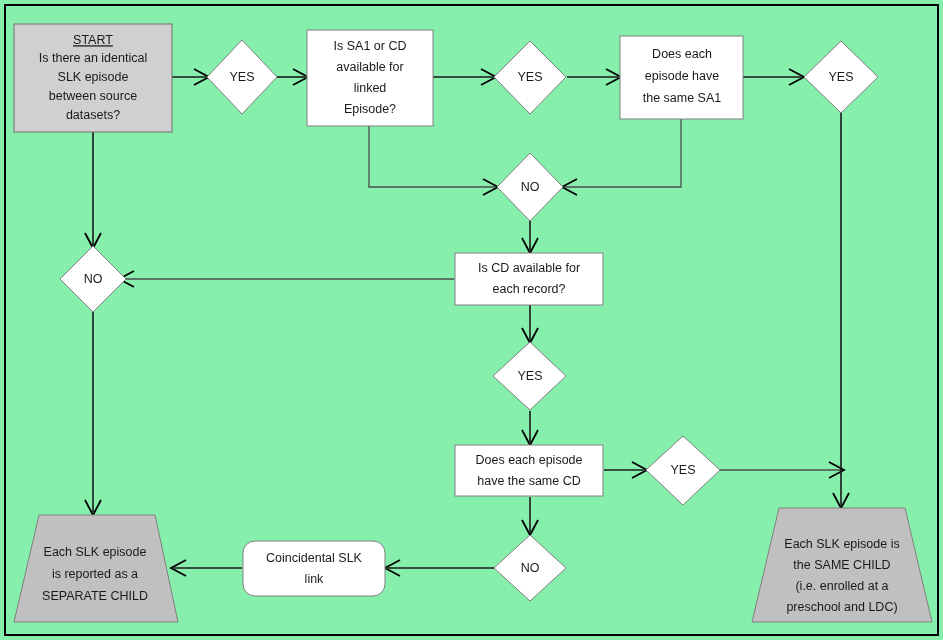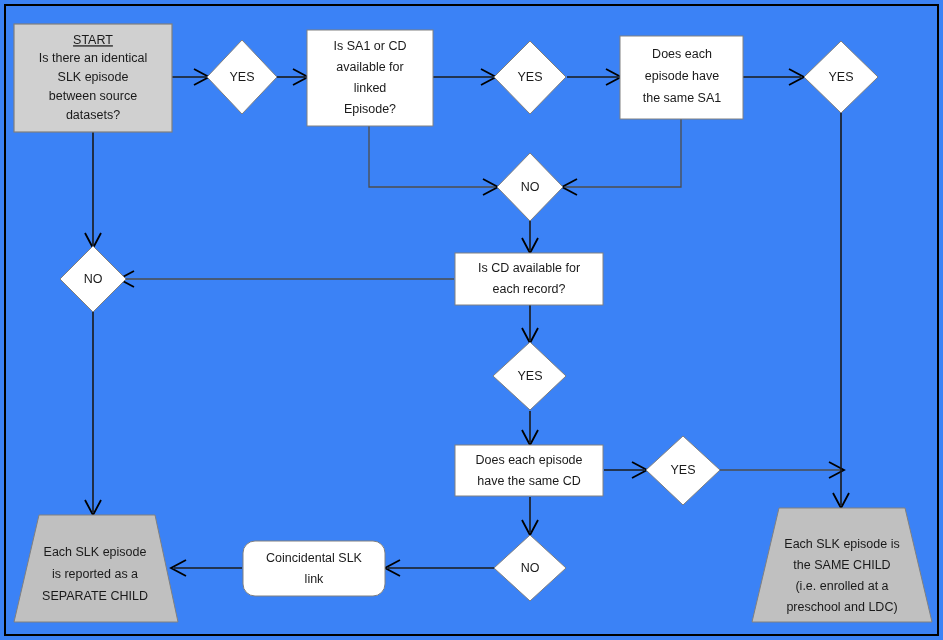--- a/index.html
+++ b/index.html
@@ -8,21 +8,21 @@
     padding: 0;
     background: #ffffff;
   }
   body {
     font-family: "Liberation Sans", sans-serif;
   }
   #canvas {
     position: relative;
     width: 943px;
     height: 640px;
-    background: #3b82f6;
+    background: #86efac;
     overflow: hidden;
   }
   #flow-svg {
     position: absolute;
     left: 0;
     top: 0;
     width: 943px;
     height: 640px;
     display: block;
   }

